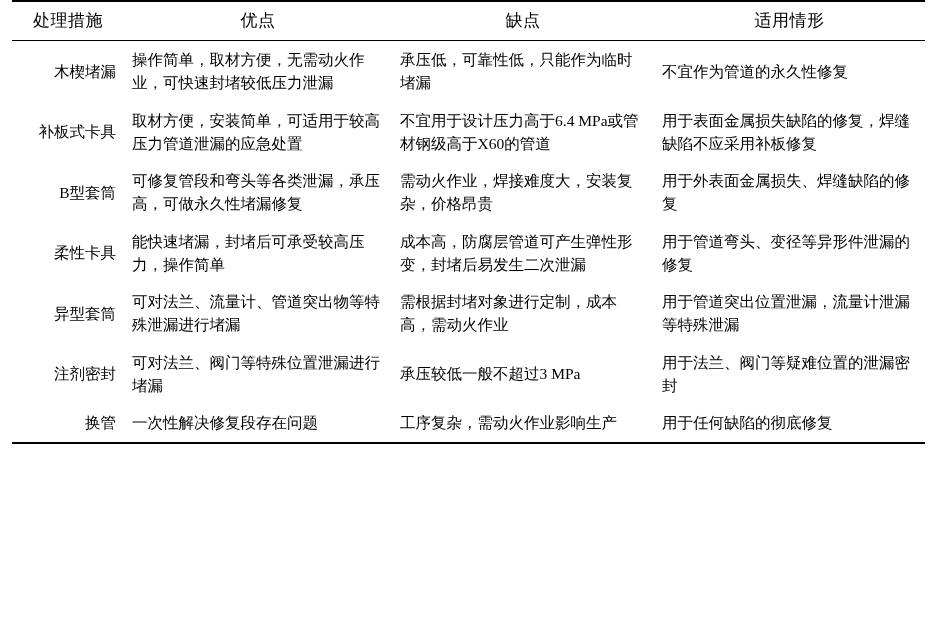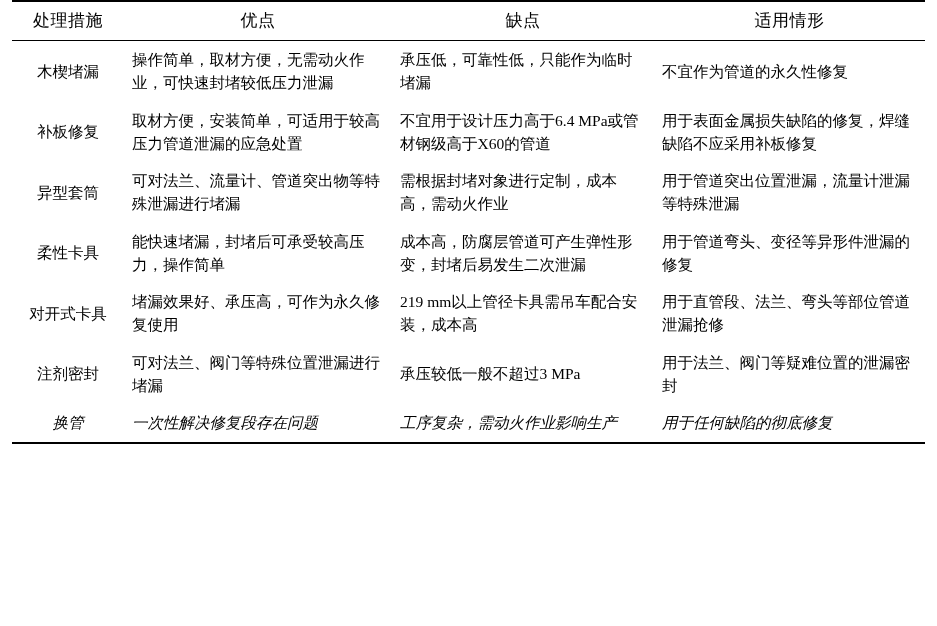--- a/index.html
+++ b/index.html
@@ -44,24 +44,23 @@
   tbody tr td {
     font-size: 15.5px;
     line-height: 1.5;
     padding: 7px 8px 7px 8px;
     vertical-align: middle;
     border: none;
   }
   tbody tr.last-row td {
     border-bottom: 2.2px solid #000;
     padding-bottom: 8px;
-    font-style: italic;
   }
   td.col-measure {
-    text-align: center;
+    text-align: right;
     white-space: nowrap;
   }
   td.col-text {
     text-align: left;
   }
 </style>
 </head>
 <body>
 
 <div class="page">
@@ -81,42 +80,42 @@
       </tr>
     </thead>
     <tbody>
       <tr>
         <td class="col-measure">木楔堵漏</td>
         <td class="col-text">操作简单，取材方便，无需动火作业，可快速封堵较低压力泄漏</td>
         <td class="col-text">承压低，可靠性低，只能作为临时堵漏</td>
         <td class="col-text">不宜作为管道的永久性修复</td>
       </tr>
       <tr>
-        <td class="col-measure">补板修复</td>
+        <td class="col-measure">补板式卡具</td>
         <td class="col-text">取材方便，安装简单，可适用于较高压力管道泄漏的应急处置</td>
         <td class="col-text">不宜用于设计压力高于6.4 MPa或管材钢级高于X60的管道</td>
         <td class="col-text">用于表面金属损失缺陷的修复，焊缝缺陷不应采用补板修复</td>
       </tr>
       <tr>
-        <td class="col-measure">异型套筒</td>
-        <td class="col-text">可对法兰、流量计、管道突出物等特殊泄漏进行堵漏</td>
-        <td class="col-text">需根据封堵对象进行定制，成本高，需动火作业</td>
-        <td class="col-text">用于管道突出位置泄漏，流量计泄漏等特殊泄漏</td>
+        <td class="col-measure">B型套筒</td>
+        <td class="col-text">可修复管段和弯头等各类泄漏，承压高，可做永久性堵漏修复</td>
+        <td class="col-text">需动火作业，焊接难度大，安装复杂，价格昂贵</td>
+        <td class="col-text">用于外表面金属损失、焊缝缺陷的修复</td>
       </tr>
       <tr>
         <td class="col-measure">柔性卡具</td>
         <td class="col-text">能快速堵漏，封堵后可承受较高压力，操作简单</td>
         <td class="col-text">成本高，防腐层管道可产生弹性形变，封堵后易发生二次泄漏</td>
         <td class="col-text">用于管道弯头、变径等异形件泄漏的修复</td>
       </tr>
       <tr>
-        <td class="col-measure">对开式卡具</td>
-        <td class="col-text">堵漏效果好、承压高，可作为永久修复使用</td>
-        <td class="col-text">219 mm以上管径卡具需吊车配合安装，成本高</td>
-        <td class="col-text">用于直管段、法兰、弯头等部位管道泄漏抢修</td>
+        <td class="col-measure">异型套筒</td>
+        <td class="col-text">可对法兰、流量计、管道突出物等特殊泄漏进行堵漏</td>
+        <td class="col-text">需根据封堵对象进行定制，成本高，需动火作业</td>
+        <td class="col-text">用于管道突出位置泄漏，流量计泄漏等特殊泄漏</td>
       </tr>
       <tr>
         <td class="col-measure">注剂密封</td>
         <td class="col-text">可对法兰、阀门等特殊位置泄漏进行堵漏</td>
         <td class="col-text">承压较低一般不超过3 MPa</td>
         <td class="col-text">用于法兰、阀门等疑难位置的泄漏密封</td>
       </tr>
       <tr class="last-row">
         <td class="col-measure">换管</td>
         <td class="col-text">一次性解决修复段存在问题</td>

